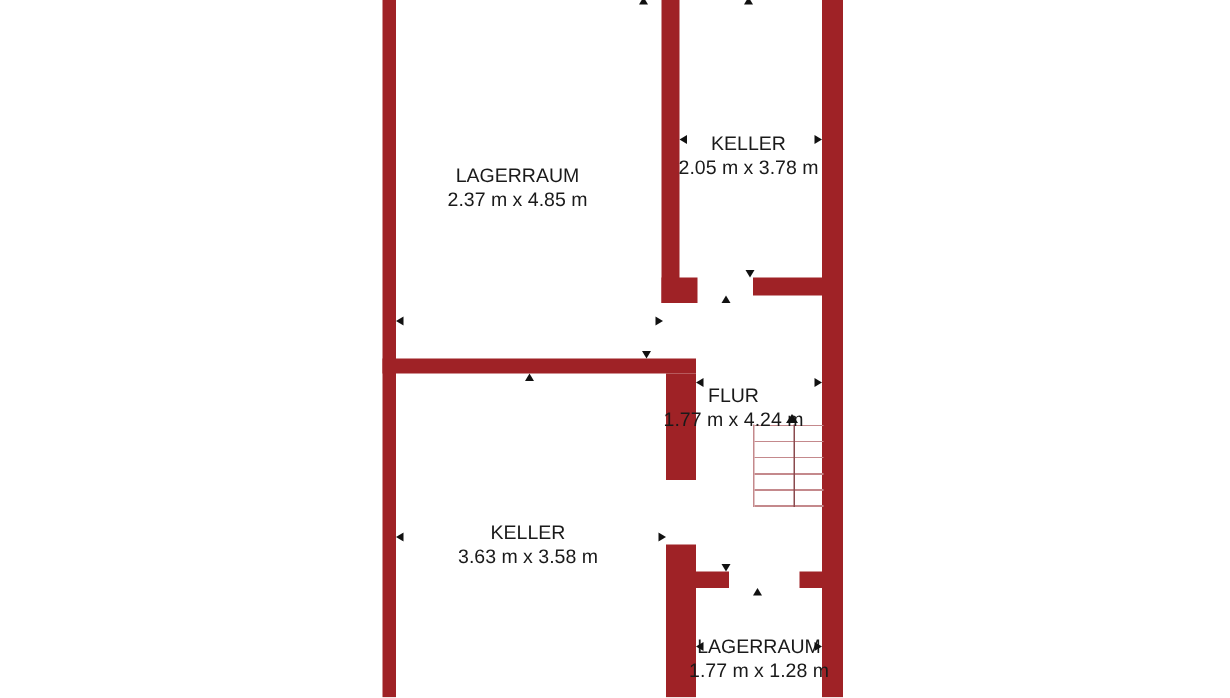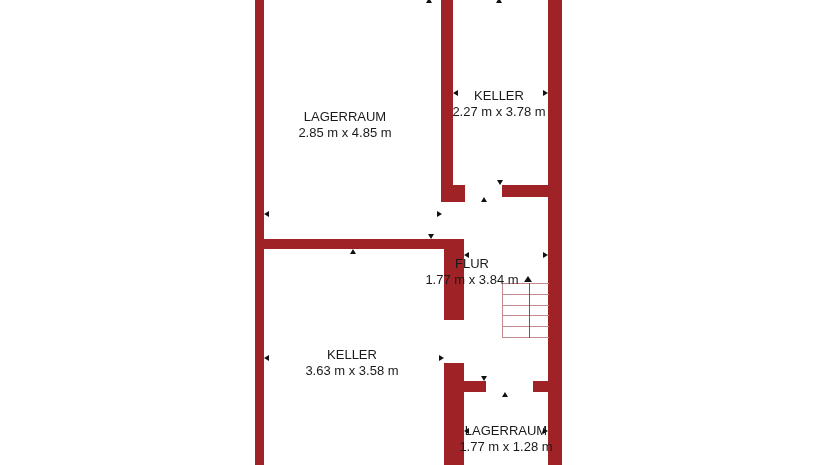--- a/index.html
+++ b/index.html
@@ -51,29 +51,29 @@
   <div class="wall" style="left:533px;top:381px;width:16px;height:11px"></div>
   <div class="wall" style="left:548px;top:0;width:14px;height:465px"></div>
 
   <div class="stairs">
     <div class="walkline"></div>
   </div>
   <div class="ar stair-arrow" style="left:524px;top:276px"></div>
 
   <div class="room-label" style="left:345px;top:109px">
     <div class="room-name">LAGERRAUM</div>
-    <div class="room-dims">2.85 m x 4.85 m</div>
+    <div class="room-dims">2.37 m x 4.85 m</div>
   </div>
   <div class="room-label" style="left:499px;top:88px">
     <div class="room-name">KELLER</div>
-    <div class="room-dims">2.27 m x 3.78 m</div>
+    <div class="room-dims">2.05 m x 3.78 m</div>
   </div>
-  <div class="room-label" style="left:472px;top:256px">
+  <div class="room-label" style="left:489px;top:256px">
     <div class="room-name">FLUR</div>
-    <div class="room-dims">1.77 m x 3.84 m</div>
+    <div class="room-dims">1.77 m x 4.24 m</div>
   </div>
   <div class="room-label" style="left:352px;top:347px">
     <div class="room-name">KELLER</div>
     <div class="room-dims">3.63 m x 3.58 m</div>
   </div>
   <div class="room-label" style="left:506px;top:423px">
     <div class="room-name">LAGERRAUM</div>
     <div class="room-dims">1.77 m x 1.28 m</div>
   </div>
 

